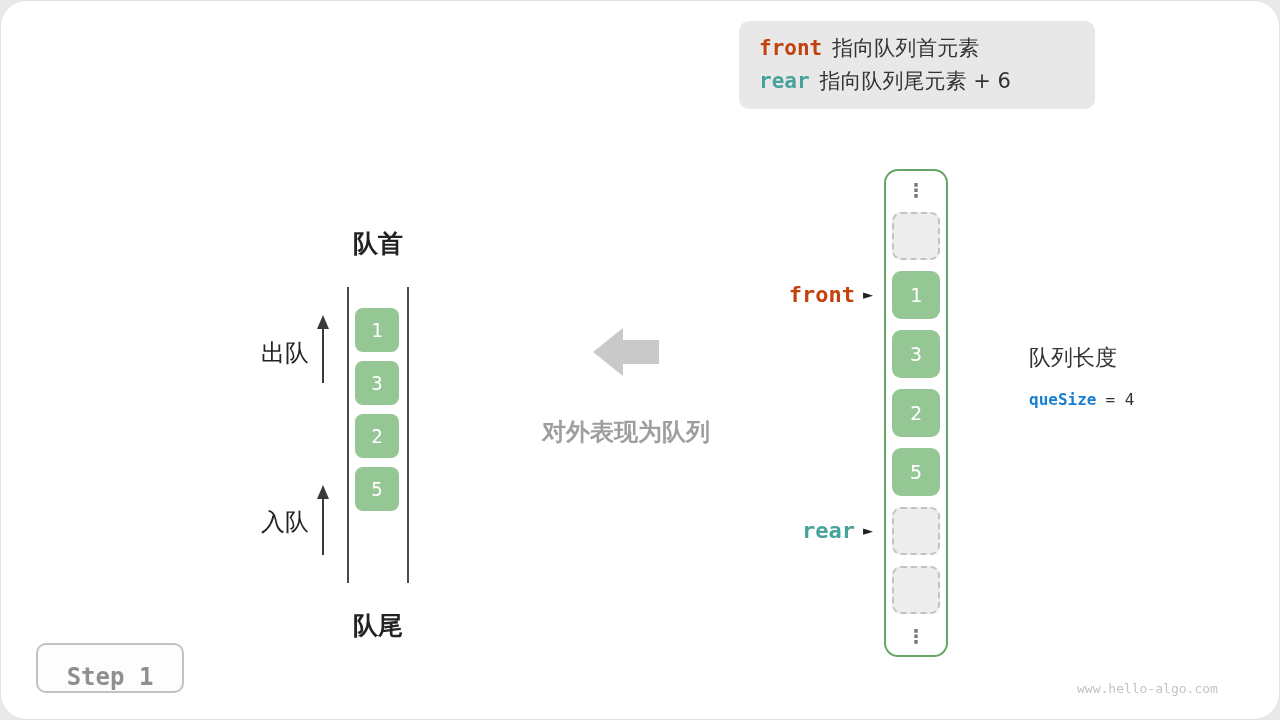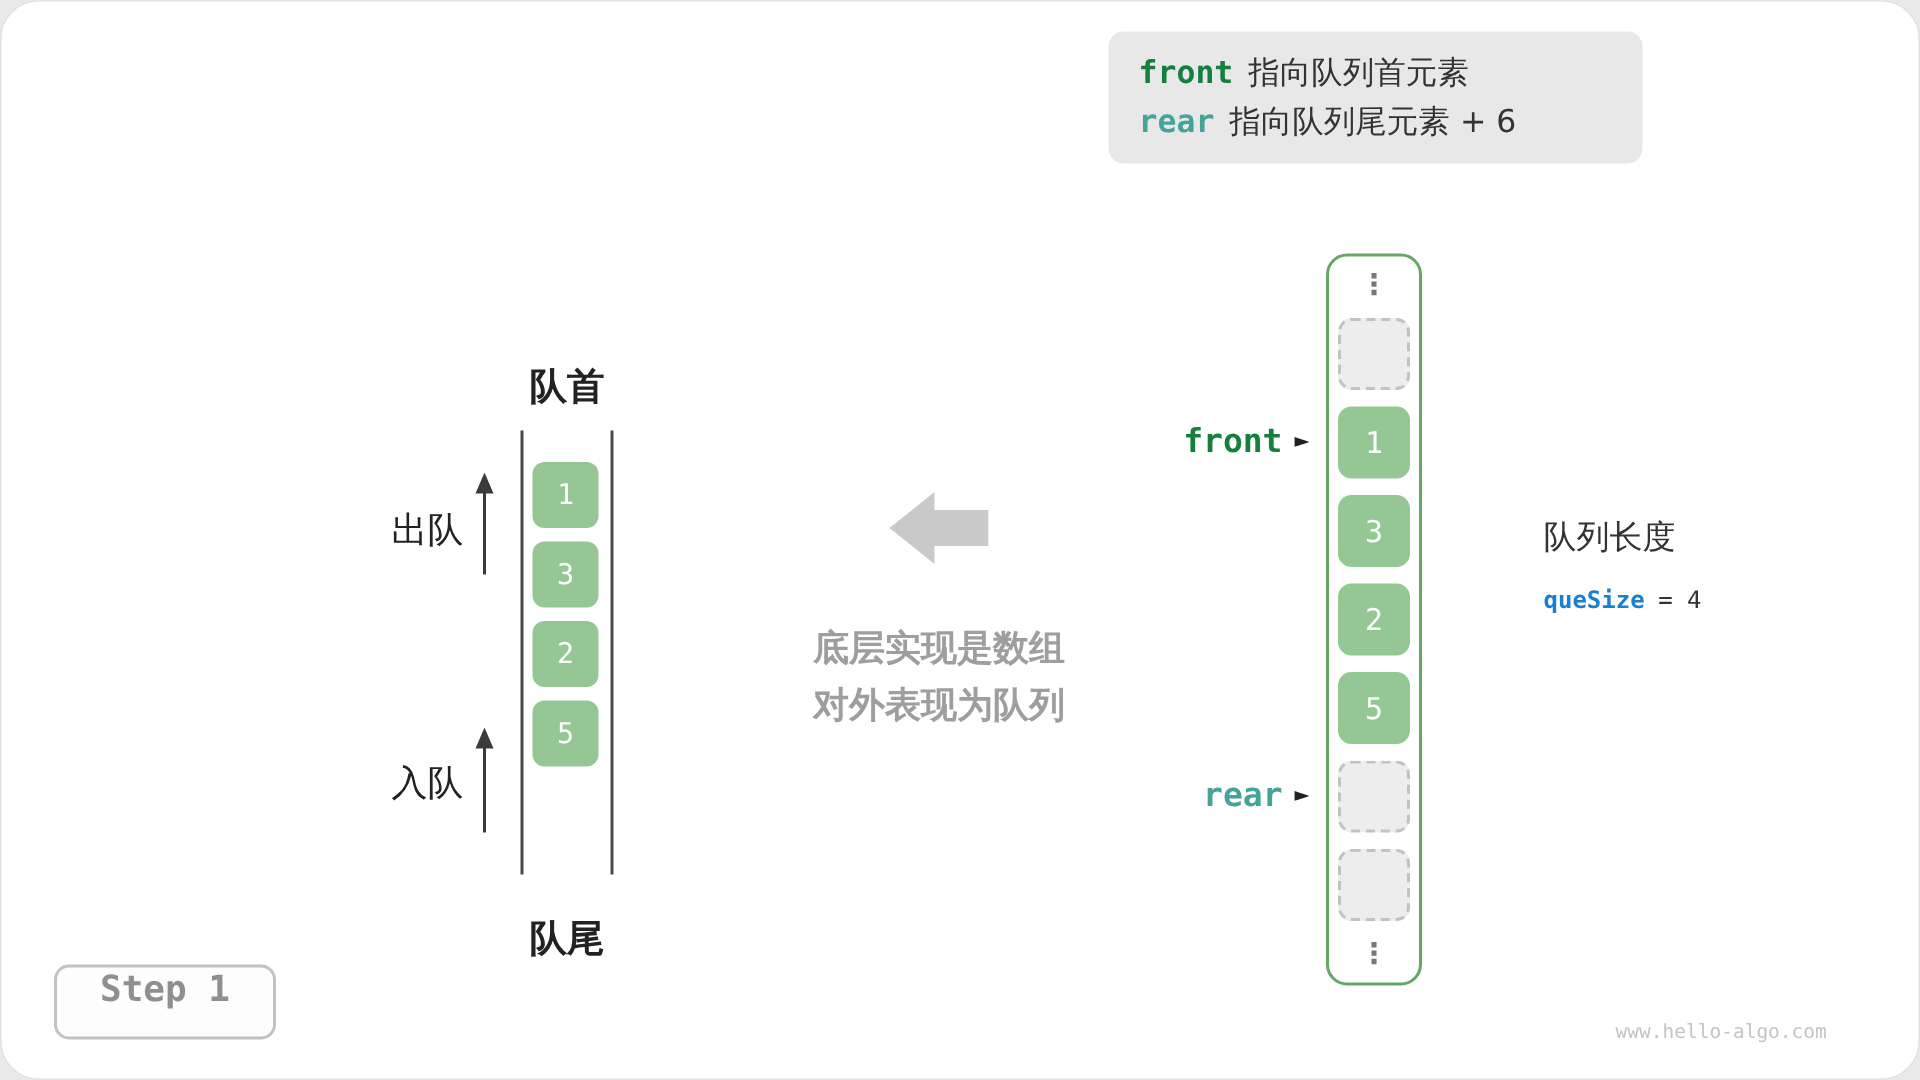--- a/index.html
+++ b/index.html
@@ -11,21 +11,21 @@
   }
   .canvas {
     position:relative;
     width:1280px; height:720px;
     background:#ffffff;
     border:1px solid #e2e2e2;
     border-radius:26px;
     overflow:hidden;
   }
   .kw   { font-family:"DejaVu Sans Mono", monospace; font-weight:bold; }
-  .orange { color:#15803d; }
+  .orange { color:#c2410c; }
   .teal   { color:#46a39a; }
   .blue   { color:#197fd2; }
 
   
   .legend {
     position:absolute; left:738px; top:20px;
     width:356px; height:88px;
     background:#e8e8e8; border-radius:10px;
     padding:11px 20px;
     font-size:21px; line-height:33px; color:#333;
@@ -87,21 +87,21 @@
   .lq-cell {
     width:44px; height:44px; border-radius:8px;
     background:#94c794; color:#fff;
     display:flex; align-items:center; justify-content:center;
     font-family:"DejaVu Sans Mono", monospace; font-size:19px;
   }
   .lq-label {
     position:absolute; font-size:25px; font-weight:bold; color:#222;
     width:90px; text-align:center; left:332px;
   }
-  .lq-label.top { top:240px; }
+  .lq-label.top { top:226px; }
   .lq-label.bottom { top:608px; }
   .op-label {
     position:absolute; font-size:24px; font-weight:normal; color:#222;
     width:70px; text-align:right; left:238px;
   }
   .op-label.dequeue { top:336px; }
   .op-label.enqueue { top:505px; }
   .op-arrow { position:absolute; left:314px; }
   .op-arrow.dequeue { top:314px; }
   .op-arrow.enqueue { top:484px; }
@@ -113,21 +113,21 @@
     text-align:center; font-size:24px; font-weight:bold;
     color:#9e9e9e; line-height:38px;
   }
 
   
   .step-box {
     position:absolute; left:35px; top:642px;
     width:148px; height:50px;
     border:2px solid #c2c2c2; border-radius:10px;
     background:#fdfdfd;
-    display:flex; align-items:flex-start; justify-content:center;
+    display:flex; align-items:flex-end; justify-content:center;
     font-family:"DejaVu Sans Mono", monospace;
     font-size:24px; font-weight:bold; color:#8f8f8f;
   }
 
   
   .watermark {
     position:absolute; left:1076px; top:680px;
     font-family:"DejaVu Sans Mono", monospace;
     font-size:13px; color:#c4c4c4;text-align:center;
   }
@@ -195,21 +195,20 @@
   <div class="op-label enqueue">入队</div>
   <svg class="op-arrow enqueue" width="16" height="72" viewBox="0 0 16 72">
     <line x1="8" y1="12" x2="8" y2="70" stroke="#3a3a3a" stroke-width="2"></line>
     <polygon points="8,0 2,14 14,14" fill="#3a3a3a"></polygon>
   </svg>
 
   <svg class="big-arrow" width="66" height="50" viewBox="0 0 66 50">
     <polygon points="0,25 30,1 30,13 66,13 66,37 30,37 30,49" fill="#c9c9c9"></polygon>
   </svg>
   <div class="mid-caption">
-    <div>底层实现是数组</div>
     <div>对外表现为队列</div>
   </div>
 
   <div class="step-box">
     <span>Step 1</span>
   </div>
 
   <div class="watermark">www.hello-algo.com</div>
 
 </div>

